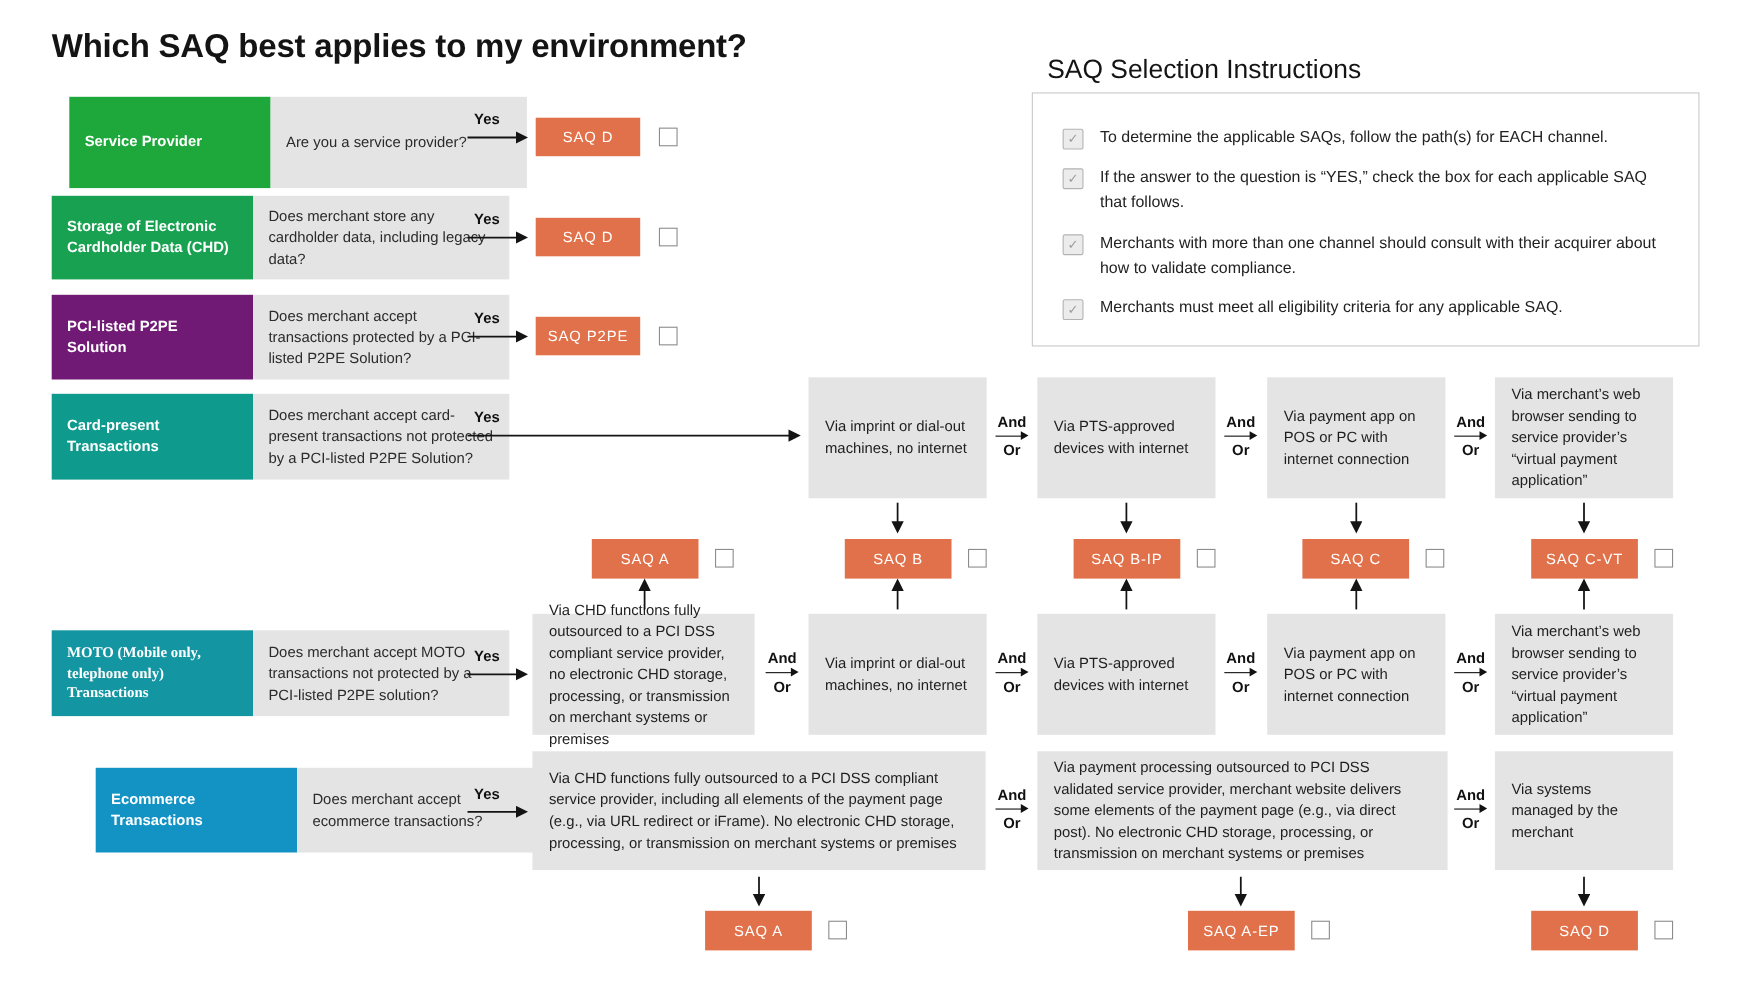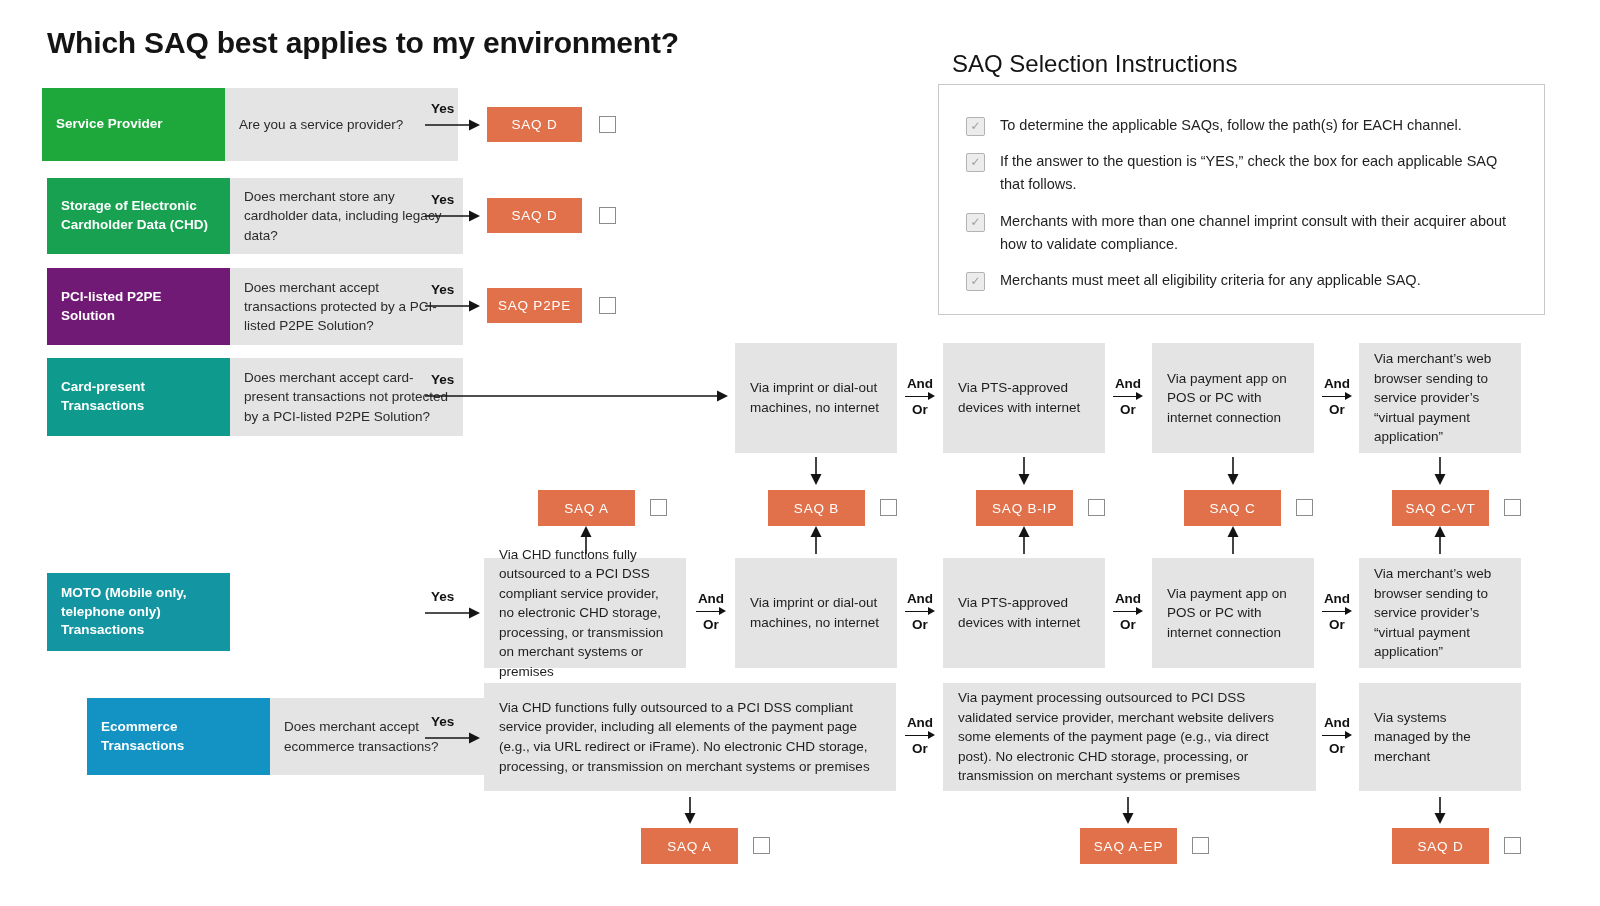--- a/index.html
+++ b/index.html
@@ -55,29 +55,29 @@
     <div class="instr-item">
       <span class="instr-check">✓</span>
       <span>To determine the applicable SAQs, follow the path(s) for EACH channel.</span>
     </div>
     <div class="instr-item">
       <span class="instr-check">✓</span>
       <span>If the answer to the question is “YES,” check the box for each applicable SAQ that follows.</span>
     </div>
     <div class="instr-item">
       <span class="instr-check">✓</span>
-      <span>Merchants with more than one channel imprint consult with their acquirer about how to validate compliance.</span>
+      <span>Merchants with more than one channel should consult with their acquirer about how to validate compliance.</span>
     </div>
     <div class="instr-item">
       <span class="instr-check">✓</span>
       <span>Merchants must meet all eligibility criteria for any applicable SAQ.</span>
     </div>
   </div>
 
-  <div class="abs chan" style="left:30px;top:88px;height:73px;padding-left:12px;">
+  <div class="abs chan" style="left:51px;top:88px;height:83px;padding-left:12px;">
     <div class="chan-label" style="background: rgb(30, 168, 60);">
         <span>Service Provider</span>
       </div>
     <div class="chan-q">
         <span>Are you a service provider?</span>
       </div>
   </div>
   <div class="abs chan" style="left:47px;top:178px;height:76px;">
     <div class="chan-label" style="background: rgb(23, 161, 80);">
         <span>Storage of Electronic Cardholder Data (CHD)</span>
@@ -96,22 +96,25 @@
   </div>
   <div class="abs chan" style="left:47px;top:358px;height:78px;">
     <div class="chan-label" style="background: rgb(15, 154, 142);">
         <span>Card-present Transactions</span>
       </div>
     <div class="chan-q">
         <span>Does merchant accept card-present transactions not protected by a PCI-listed P2PE Solution?</span>
       </div>
   </div>
   <div class="abs chan" style="left:47px;top:573px;height:78px;">
-    <div class="chan-label" style="background: rgb(20, 149, 162);">
+    <div class="chan-label" style="background: rgb(20, 149, 162); font-family: Liberation Serif, serif;">
         <span>MOTO (Mobile only, telephone only) Transactions</span>
+      </div>
+    <div class="chan-q">
+        <span>Does merchant accept MOTO transactions not protected by a PCI-listed P2PE solution?</span>
       </div>
   </div>
   <div class="abs chan" style="left:47px;top:698px;height:77px;padding-left:40px;">
     <div class="chan-label" style="background: rgb(19, 146, 196);">
         <span>Ecommerce Transactions</span>
       </div>
     <div class="chan-q">
         <span>Does merchant accept ecommerce transactions?</span>
       </div>
   </div>

